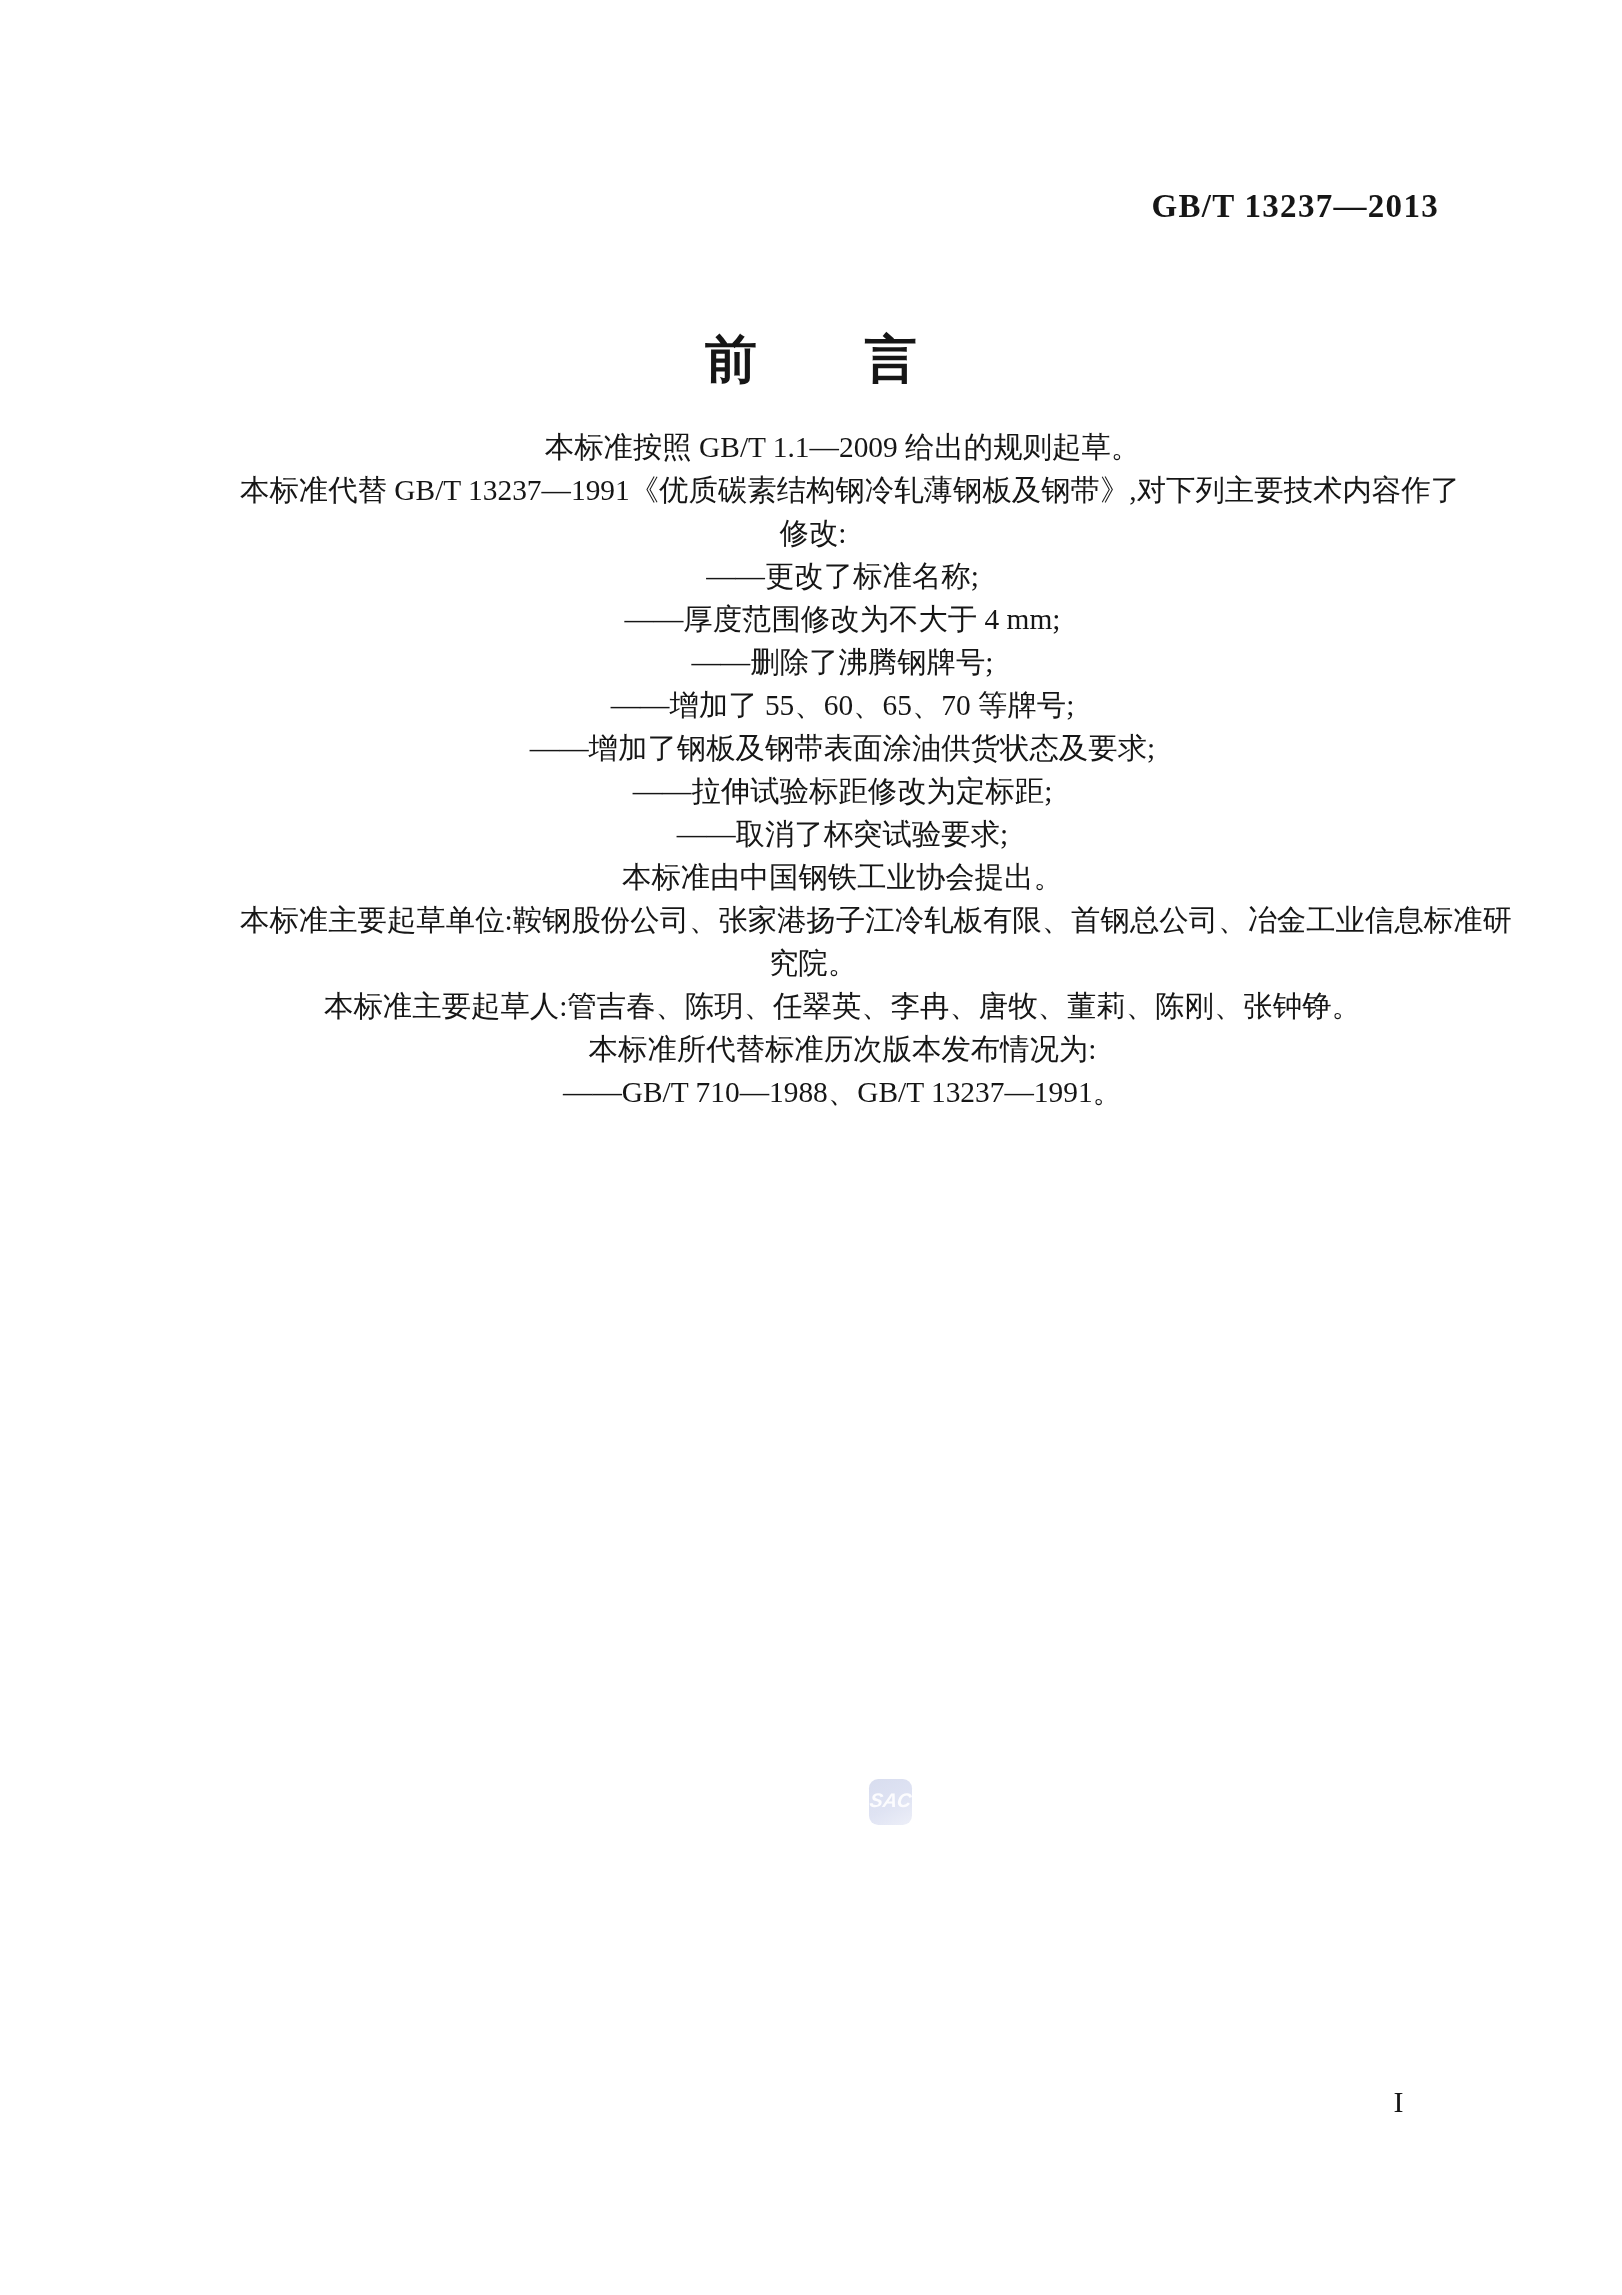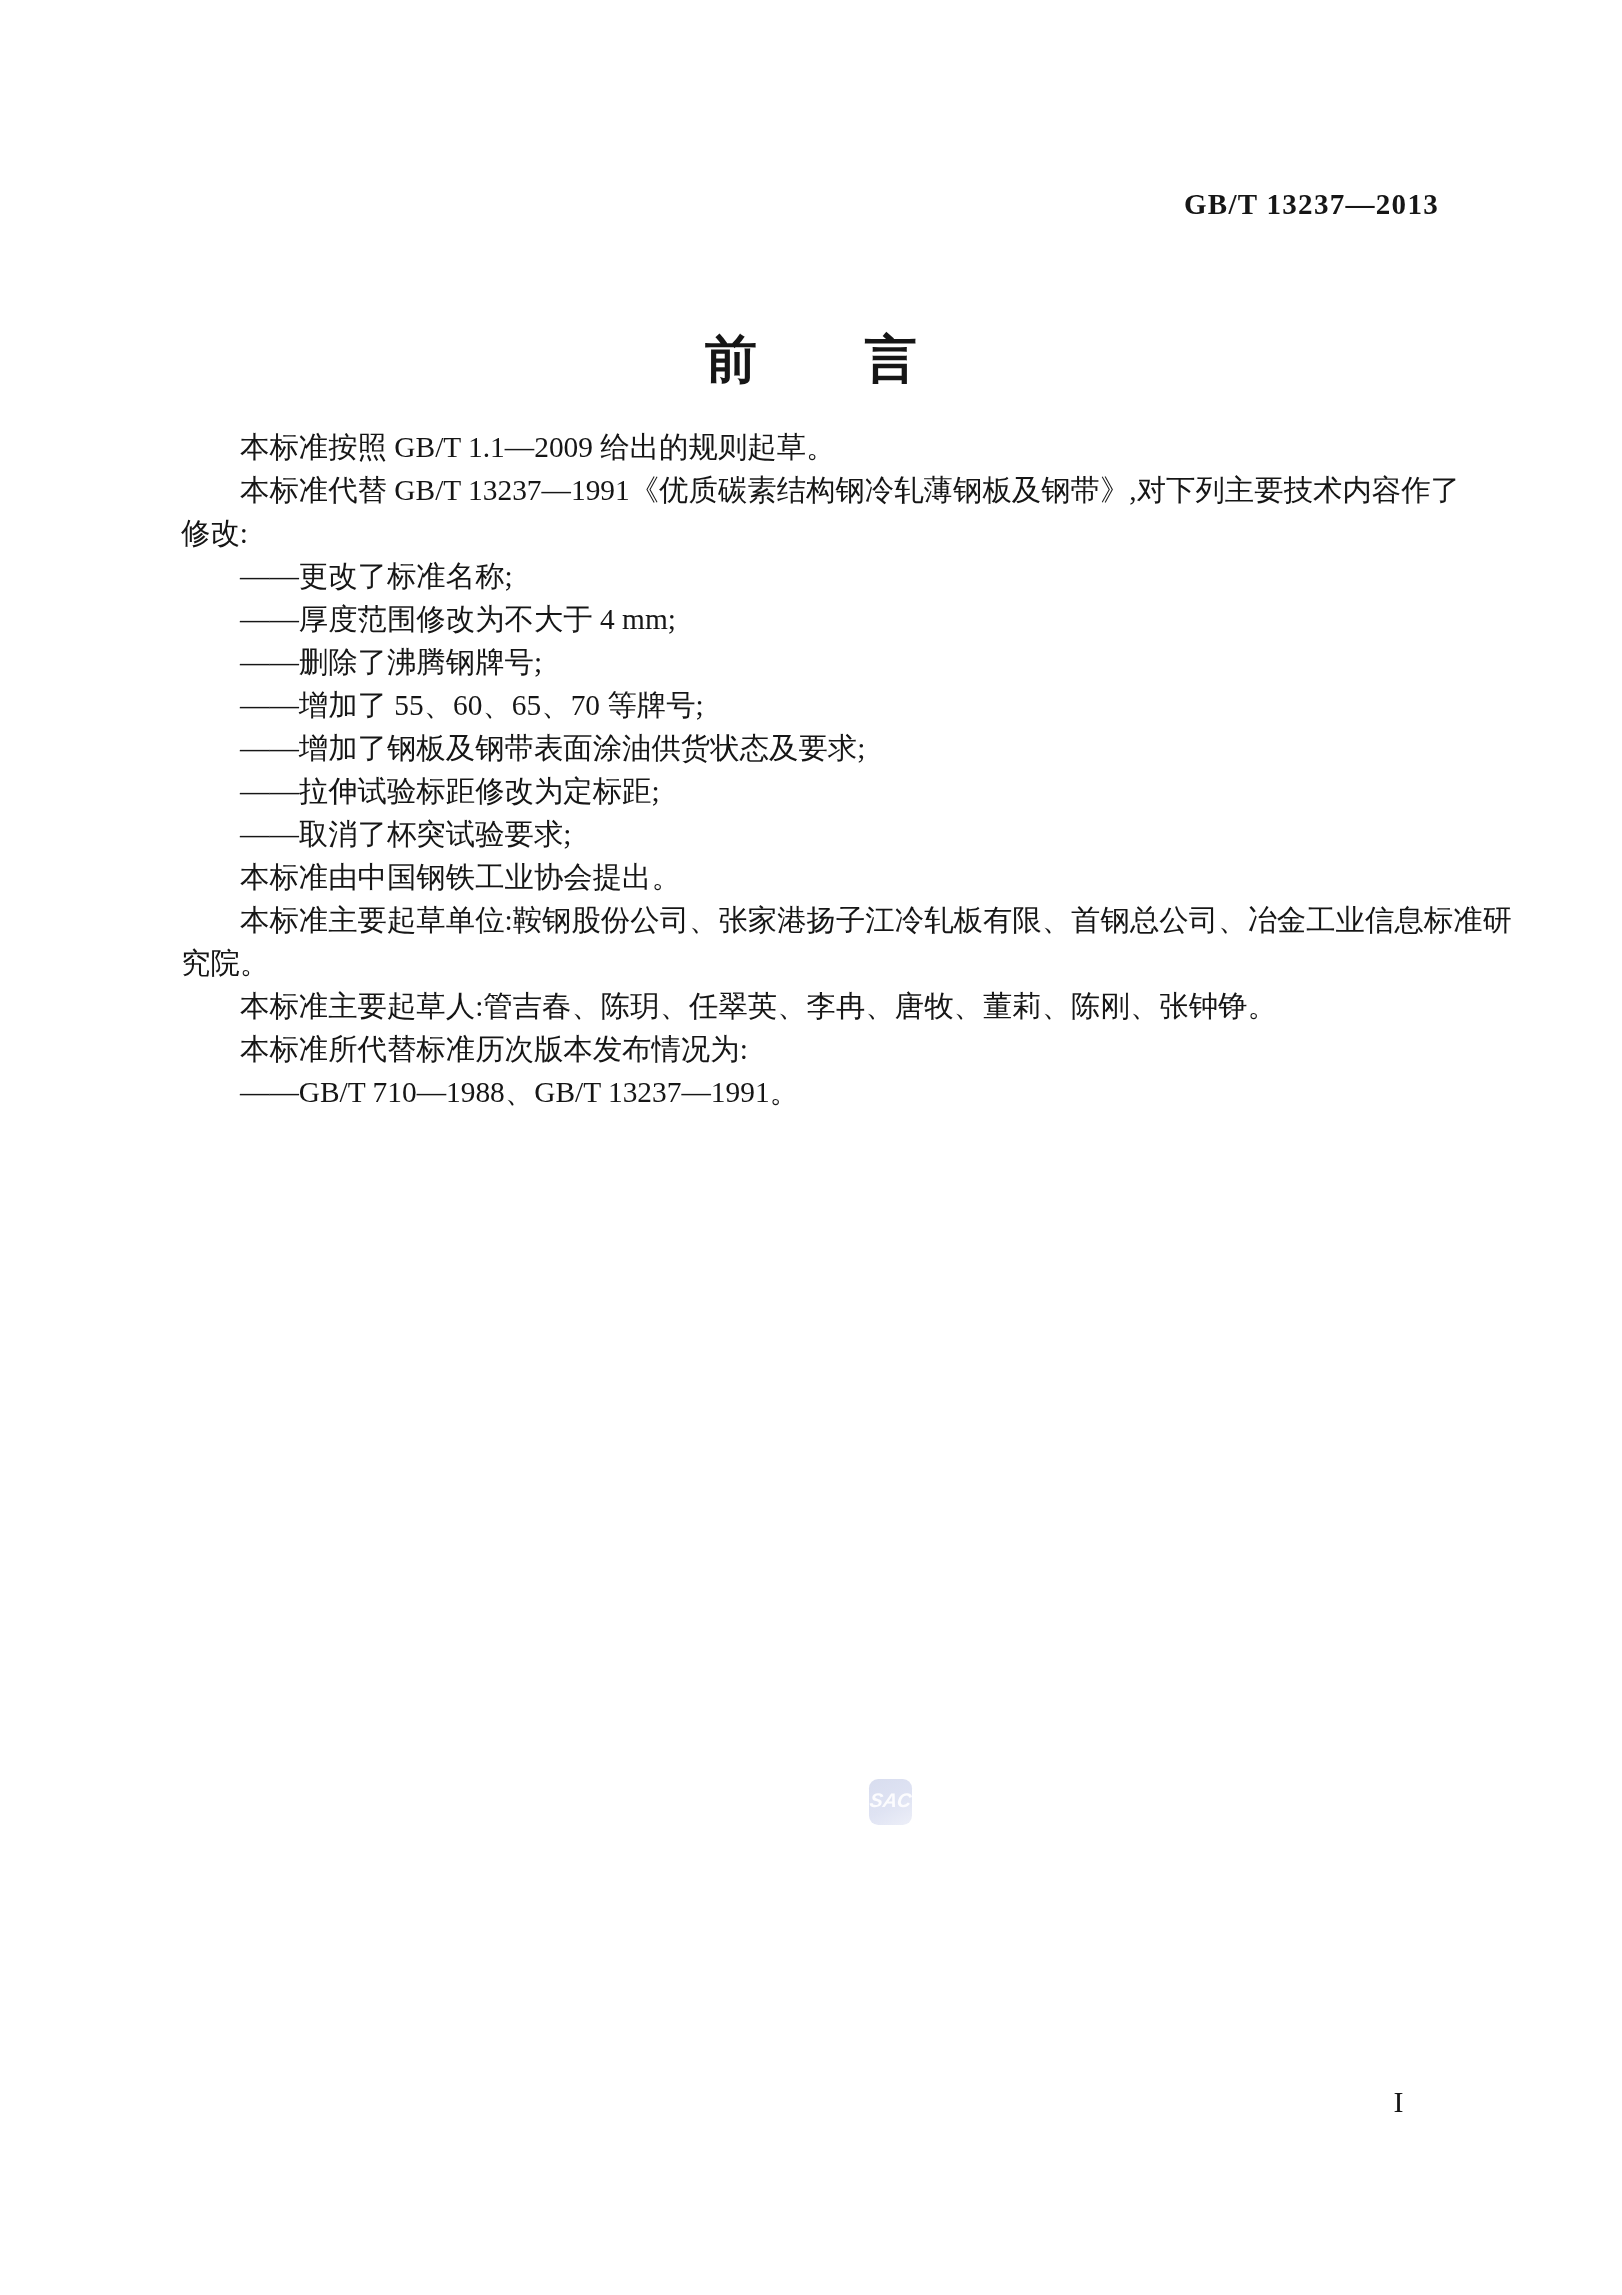--- a/index.html
+++ b/index.html
@@ -14,21 +14,21 @@
     margin: 0 auto;
     background: #ffffff;
     font-family: "Liberation Serif", "DejaVu Serif", serif;
     color: #161616;
     overflow: hidden;
   }
   .header {
     position: absolute;
     top: 188px;
     right: 184px;
-    font-size: 29px;
+    font-size: 33px;
     font-weight: bold;
     letter-spacing: 1.3px;
     font-family: "Liberation Serif", "DejaVu Serif", serif;
   }
   .title {
     position: absolute;
     top: 325px;
     left: 0;
     width: 100%;
     text-align: center;
@@ -40,20 +40,21 @@
   .body-text {
     position: absolute;
     left: 181px;
     top: 426px;
     width: 1264px;
     font-size: 29.4px;
     line-height: 43px;
   }
   .body-text .line {
     white-space: nowrap;
+    text-align: center;
   }
   .body-text .line.indent {
     padding-left: 59px;
   }
   .watermark {
     position: absolute;
     left: 869px;
     top: 1779px;
     width: 43px;
     height: 46px;

